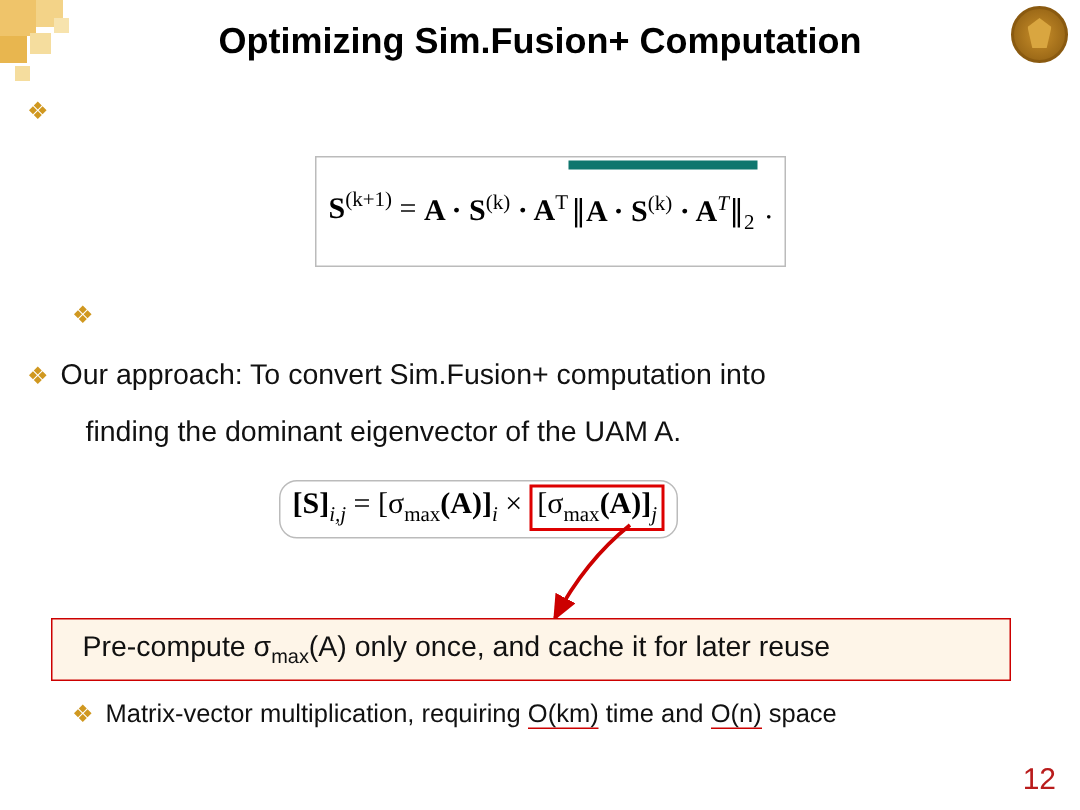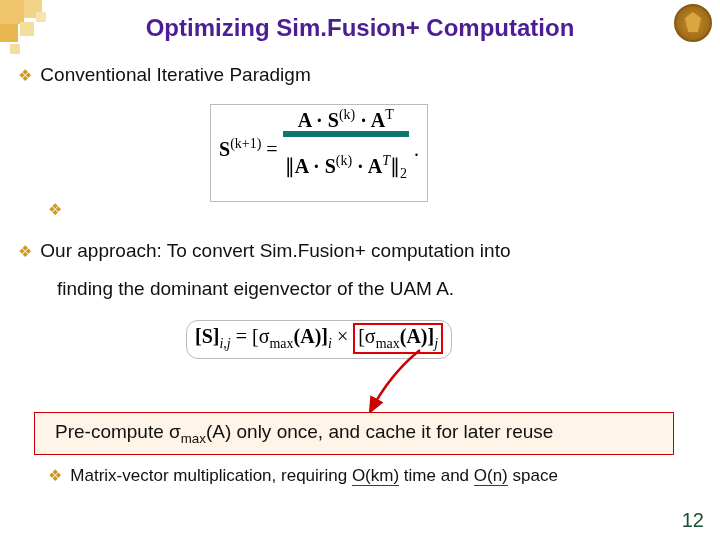--- a/index.html
+++ b/index.html
@@ -21,21 +21,21 @@
     background: #f0c060;
   }
   .title {
     position: absolute;
     top: 14px;
     left: 0;
     width: 100%;
     text-align: center;
     font-size: 24px;
     font-weight: bold;
-    color: #4c1d95;
+    color: #000000;
   }
   .seal {
     position: absolute;
     top: 4px; right: 8px;
     width: 38px; height: 38px;
     border: 2px solid #8a5a10;
     border-radius: 50%;
     background: radial-gradient(circle at 50% 50%, #c98f2a 0%, #8a5a10 100%);
   }
   .seal::after {
@@ -68,21 +68,21 @@
     position: absolute;
     background: #fff;
     border: 1px solid #bbb;
     padding: 2px 8px 4px 8px;
     font-family: "Times New Roman", serif;
     font-size: 20px;
     color: #000;
   }
   .frac {
     display: inline-flex;
-    flex-direction: column;
+    flex-direction: row;
     align-items: center;
     vertical-align: middle;
     line-height: 1.1;
   }
   .frac .num { }
   .frac .den { border-top: 6px solid #0f766e; padding: 16px 2px; }
   .redbox {
     display: inline-block;
     border: 2px solid #d00;
     padding: 0 3px;
@@ -103,21 +103,21 @@
   .arrow {
     position: absolute;
     pointer-events: none;
   }
   .arrow svg { overflow: visible; }
   .pagenum {
     position: absolute;
     bottom: 8px;
     right: 16px;
     font-size: 20px;
-    color: #14532d;
+    color: #b91c1c;
   }
   sup { font-size: 0.7em; }
   sub { font-size: 0.7em; }
 </style>
 </head>
 <body>
 
 <div class="corner-deco">
   <div class="sq" style="left:0;top:0;width:24px;height:24px;background:#efc46a"></div>
   <div class="sq" style="left:24px;top:0;width:18px;height:18px;background:#f3d388"></div>
@@ -126,21 +126,20 @@
   <div class="sq" style="left:36px;top:12px;width:10px;height:10px;background:#f7e3ad"></div>
   <div class="sq" style="left:10px;top:44px;width:10px;height:10px;background:#f5dd9e"></div>
 </div>
 
 <div class="seal"></div>
 
 <h1 class="title">Optimizing Sim.Fusion+ Computation</h1>
 
 <div class="line" style="top:64px;">
   <span class="bullet">❖</span>
-  <span>Conventional Iterative Paradigm</span>
 </div>
 
 <div class="formula-box" style="top:104px; left:210px;">
   <span style="font-family:Liberation Serif, serif">
     <b>S</b><sup>(k+1)</sup>
     <span> = </span>
     <span class="frac">
       <span class="num">
         <b>A · S</b><sup>(k)</sup><b> · A</b><sup>T</sup>
       </span>

